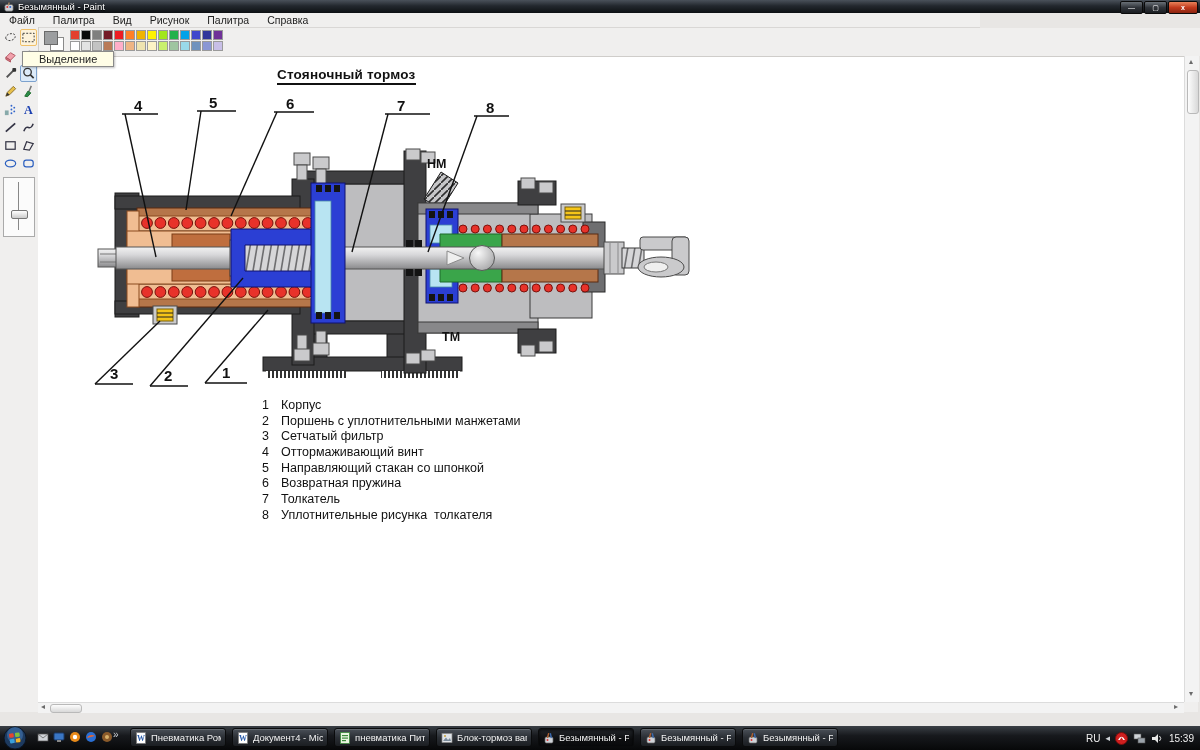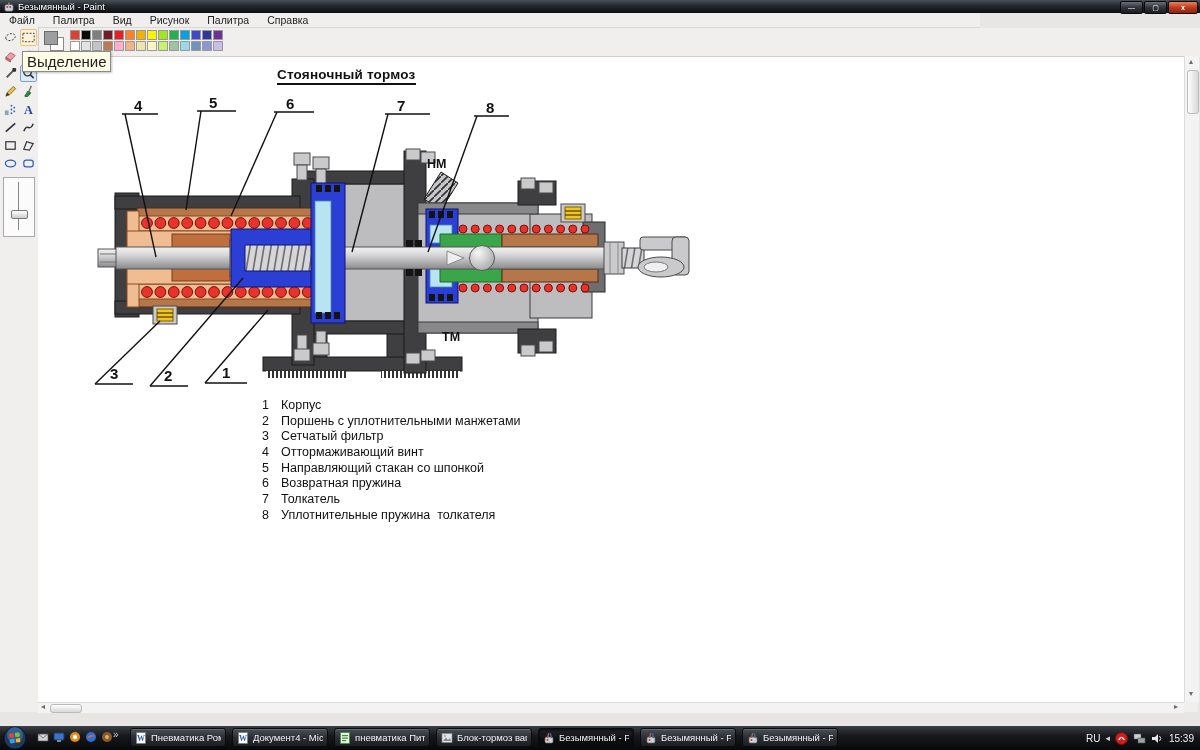--- a/index.html
+++ b/index.html
@@ -33,21 +33,21 @@
   .tool{width:17px;height:17px;margin:0 0 1px 1px;border:1px solid transparent;border-radius:2px;
     display:flex;align-items:center;justify-content:center;box-sizing:border-box;}
   .tool.hover{border-color:#f0c06a;background:#fdf3dc;}
   .tool.pressed{border-color:#7da2ce;background:#dcebfa;}
   .tool svg{display:block;}
   .tooloptions{position:absolute;left:3px;top:150px;width:30px;height:58px;background:#fbfbfb;border:1px solid #aaa;}
   .tooloptions .vline{position:absolute;left:14px;top:4px;width:1px;height:48px;background:#888;}
   .tooloptions .handle{position:absolute;left:7px;top:32px;width:15px;height:7px;background:linear-gradient(#fff,#ccc);border:1px solid #777;border-radius:2px;}
   
   .tooltip{position:absolute;left:22px;top:51px;background:#fffde6;border:1px solid #8a8a8a;
-    font-size:15px;color:#222;padding:1px 4px;z-index:60;box-shadow:1px 1px 2px rgba(0,0,0,.25);}
+    font-size:11px;color:#222;padding:1px 16px;z-index:60;box-shadow:1px 1px 2px rgba(0,0,0,.25);}
   
   .canvas{position:absolute;left:38px;top:56px;width:1146px;height:646px;background:#fff;border-top:1px solid #cfcdca;}
   .diagram{position:absolute;left:0;top:0;}
   .drawtitle{position:absolute;left:239px;top:10px;font-size:13.5px;font-weight:bold;color:#111;
     border-bottom:2px solid #111;padding-bottom:1px;letter-spacing:.2px;}
   .legend{position:absolute;left:222px;top:341px;font-size:12.5px;color:#111;}
   .legrow{display:flex;height:15.7px;align-items:baseline;}
   .legrow .n{width:9px;text-align:right;}
   .legrow .t{margin-left:12px;white-space:pre;}
   
@@ -542,21 +542,21 @@
       <div class="legrow">
           <span class="n">6</span>
           <span class="t">Возвратная пружина</span>
         </div>
       <div class="legrow">
           <span class="n">7</span>
           <span class="t">Толкатель</span>
         </div>
       <div class="legrow">
           <span class="n">8</span>
-          <span class="t">Уплотнительные пружина  толкателя</span>
+          <span class="t">Уплотнительные рисунка  толкателя</span>
         </div>
     </div>
   </div>
 
   <div class="vscroll">
     <div class="sarrow" style="left:4px;top:2px;">▴</div>
     <div class="vthumb"></div>
     <div class="sarrow" style="left:4px;top:634px;">▾</div>
   </div>
   <div class="hscroll">

